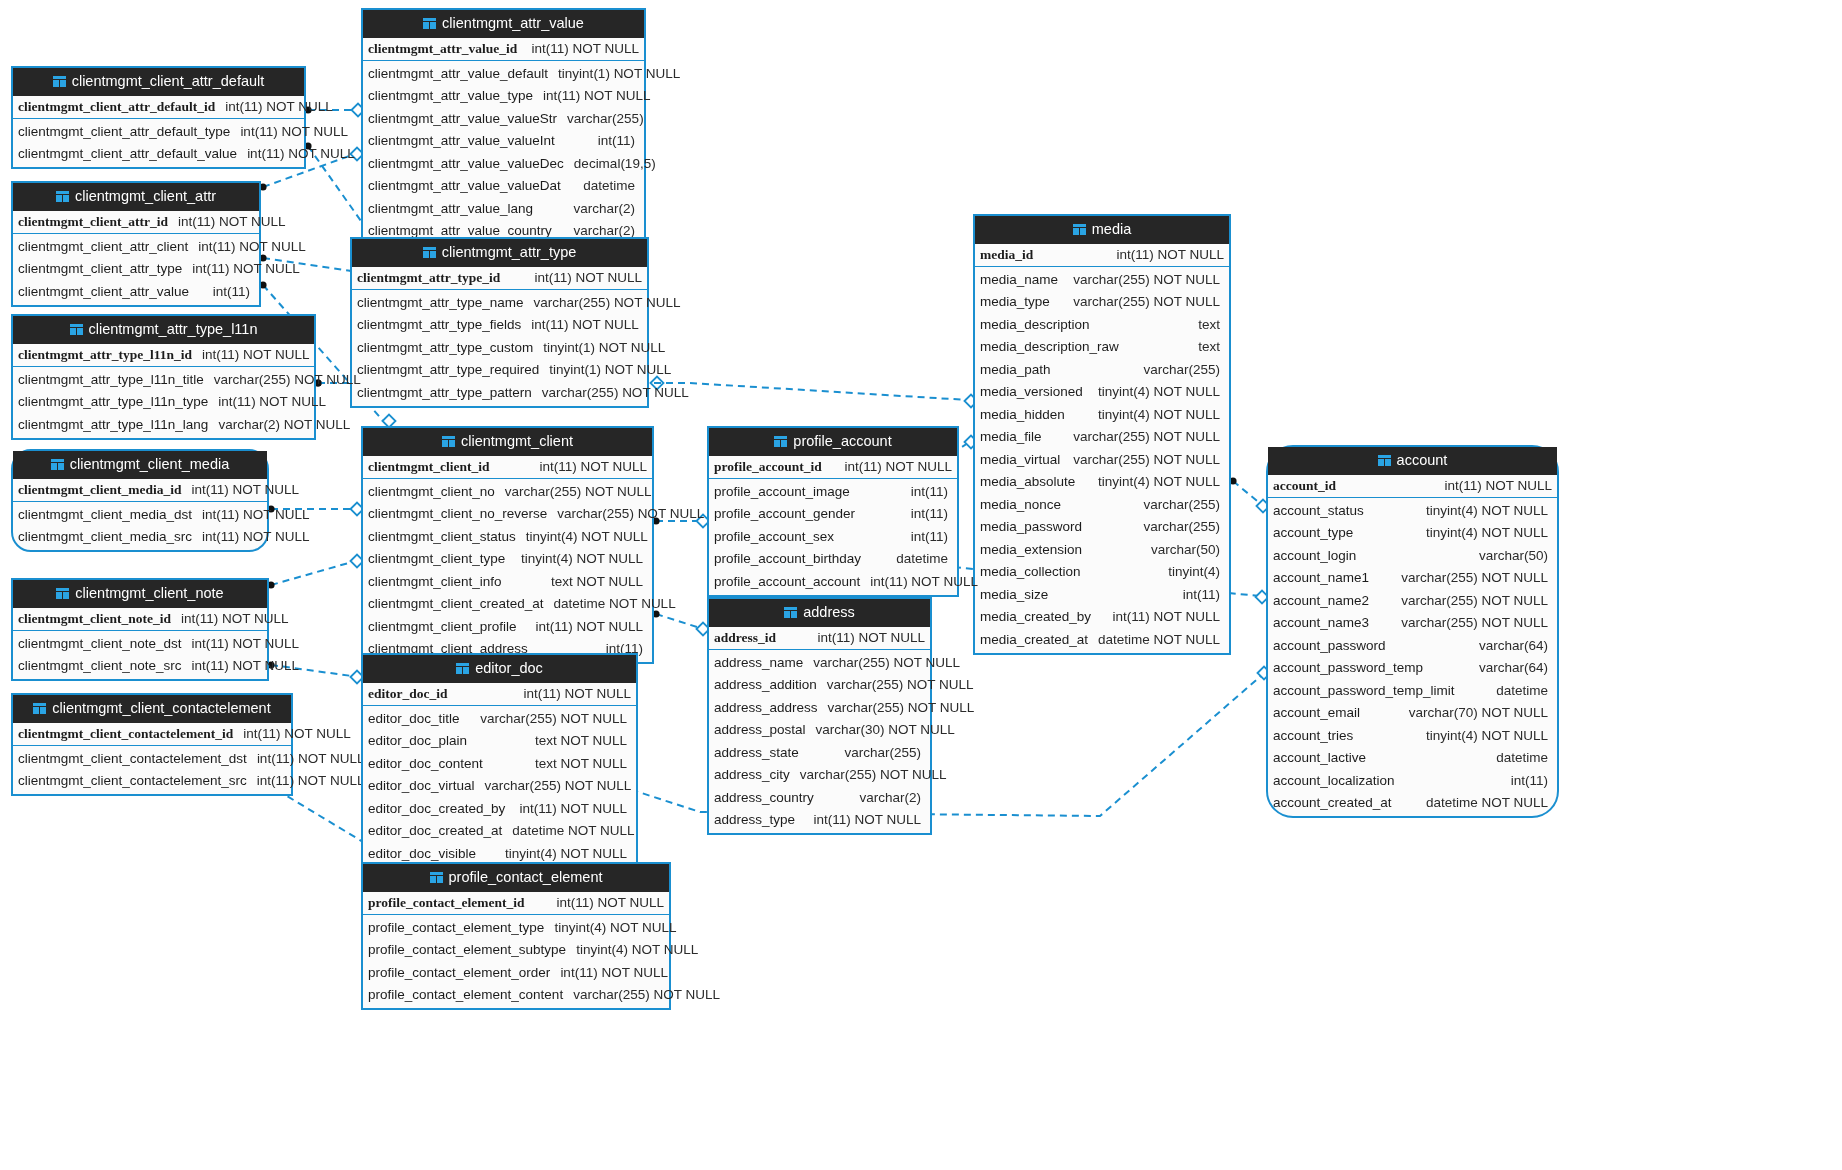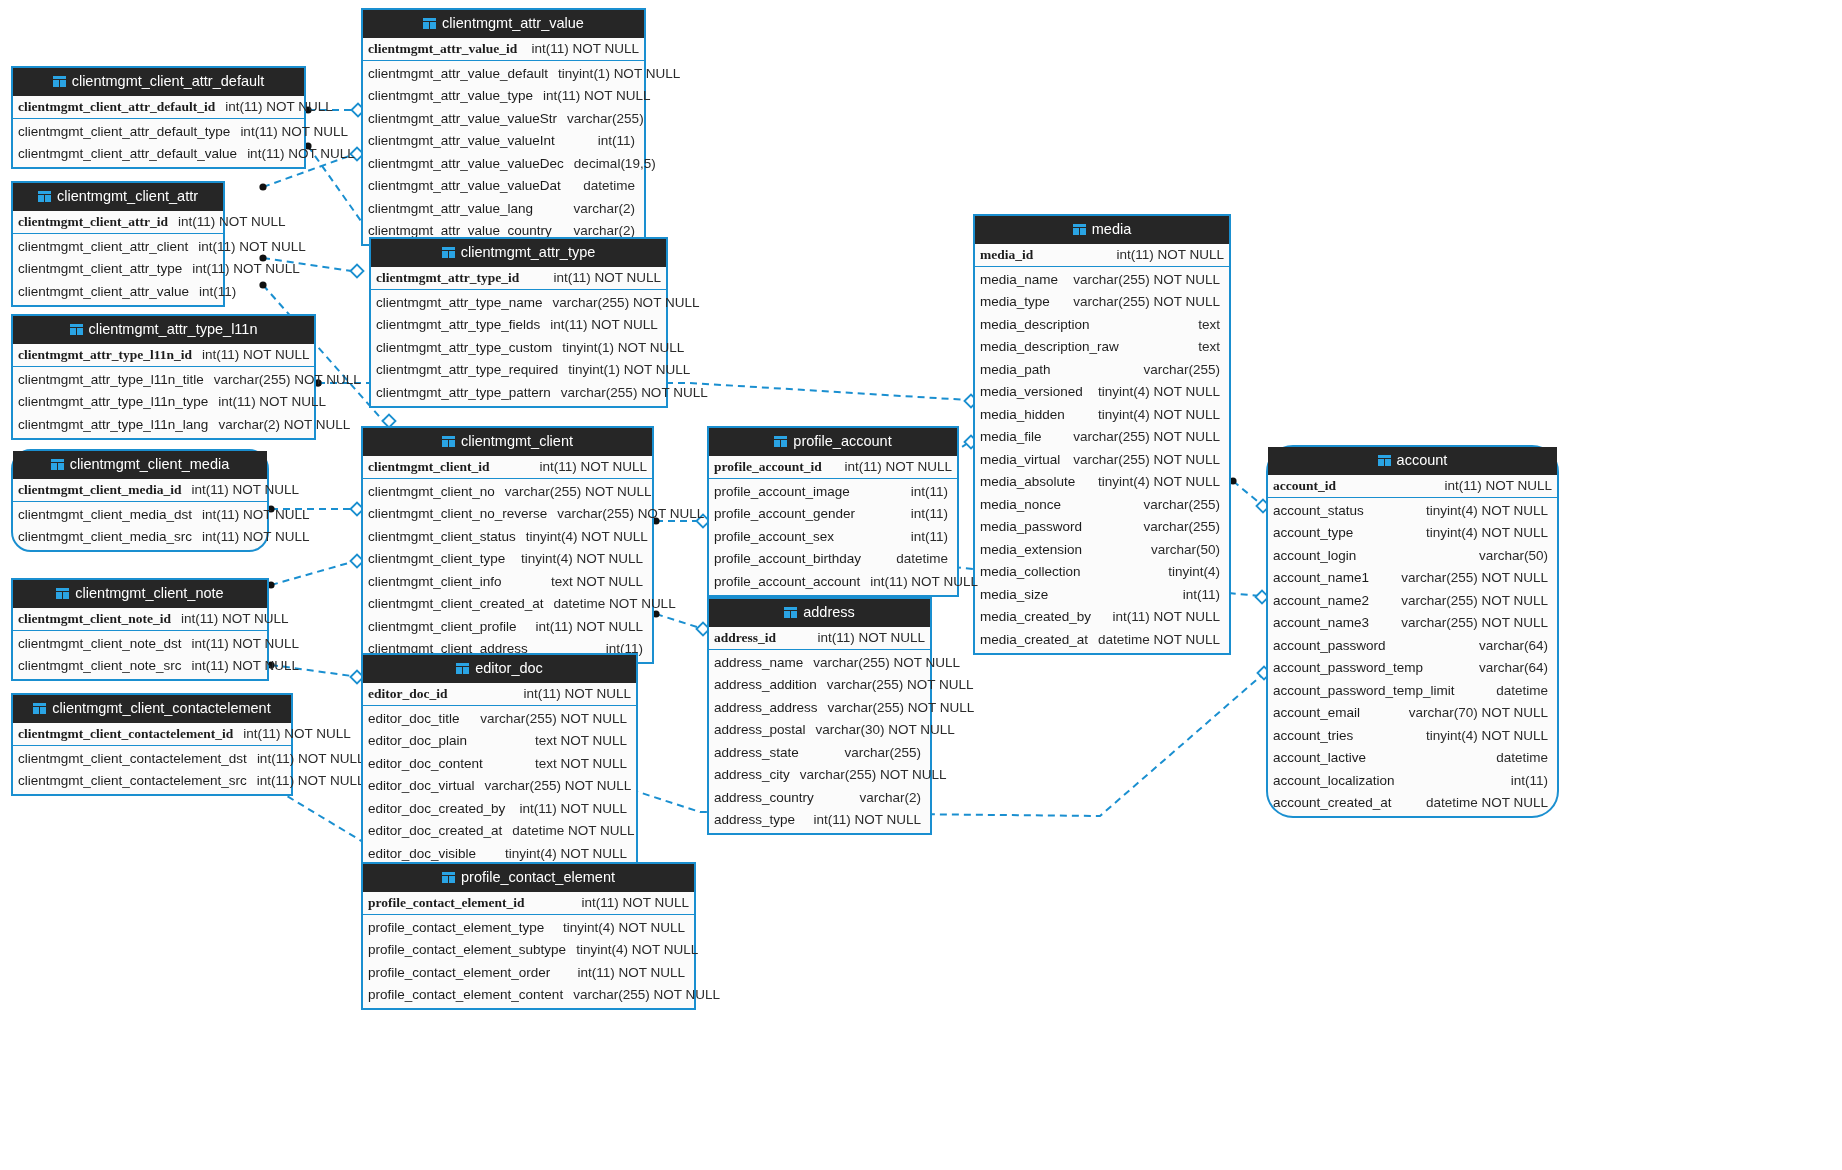--- a/index.html
+++ b/index.html
@@ -239,21 +239,21 @@
         <div class="row">
           <span class="col-name">clientmgmt_client_attr_default_type</span>
           <span class="col-type">int(11) NOT NULL</span>
         </div>
         <div class="row">
           <span class="col-name">clientmgmt_client_attr_default_value</span>
           <span class="col-type">int(11) NOT NULL</span>
         </div>
       </div>
     </div>
-    <div class="entity" style="left: 11px; top: 181px; width: 214px;">
+    <div class="entity" style="left: 11px; top: 181px; width: 250px;">
       <div class="entity-header">
         <span class="tbl-icon">
           <i class="t"></i>
           <i class="bl"></i>
           <i class="br"></i>
         </span>
         <span>clientmgmt_client_attr</span>
       </div>
       <div class="row pk-row">
         <span class="col-name">clientmgmt_client_attr_id</span>
@@ -267,21 +267,21 @@
         <div class="row">
           <span class="col-name">clientmgmt_client_attr_type</span>
           <span class="col-type">int(11) NOT NULL</span>
         </div>
         <div class="row">
           <span class="col-name">clientmgmt_client_attr_value</span>
           <span class="col-type">int(11)</span>
         </div>
       </div>
     </div>
-    <div class="entity" style="left: 369px; top: 237px; width: 299px;">
+    <div class="entity" style="left: 350px; top: 237px; width: 299px;">
       <div class="entity-header">
         <span class="tbl-icon">
           <i class="t"></i>
           <i class="bl"></i>
           <i class="br"></i>
         </span>
         <span>clientmgmt_attr_type</span>
       </div>
       <div class="row pk-row">
         <span class="col-name">clientmgmt_attr_type_id</span>
@@ -735,21 +735,21 @@
         <div class="row">
           <span class="col-name">editor_doc_created_at</span>
           <span class="col-type">datetime NOT NULL</span>
         </div>
         <div class="row">
           <span class="col-name">editor_doc_visible</span>
           <span class="col-type">tinyint(4) NOT NULL</span>
         </div>
       </div>
     </div>
-    <div class="entity" style="left: 361px; top: 862px; width: 335px;">
+    <div class="entity" style="left: 361px; top: 862px; width: 310px;">
       <div class="entity-header">
         <span class="tbl-icon">
           <i class="t"></i>
           <i class="bl"></i>
           <i class="br"></i>
         </span>
         <span>profile_contact_element</span>
       </div>
       <div class="row pk-row">
         <span class="col-name">profile_contact_element_id</span>

